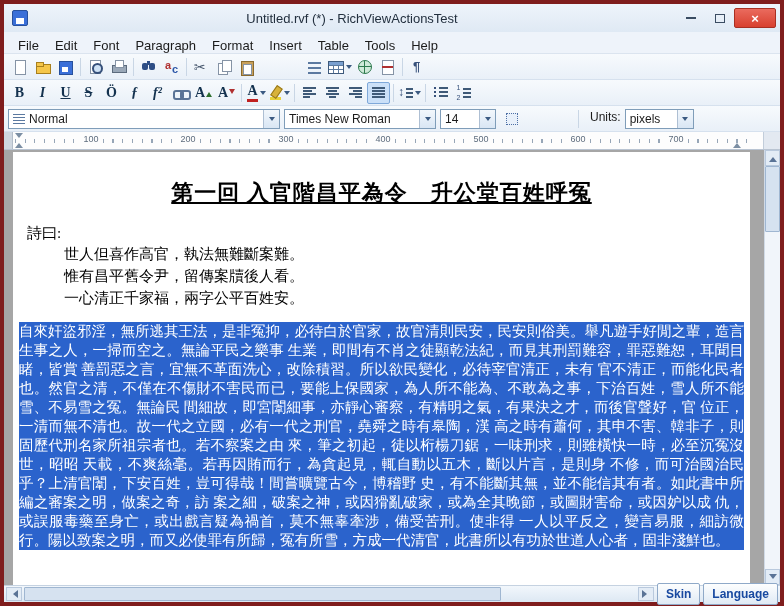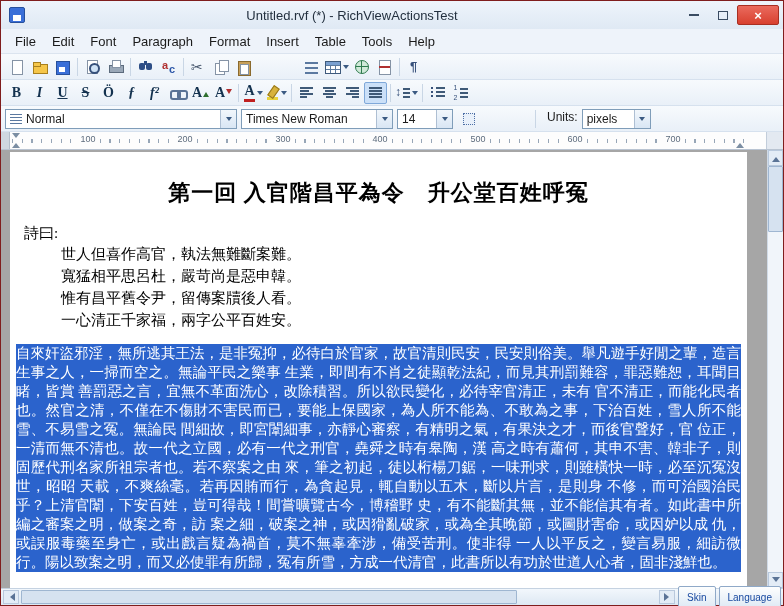--- a/index.html
+++ b/index.html
@@ -1,32 +1,32 @@
 <!DOCTYPE html>
 <html><head>
 <meta charset="utf-8">
 <style>
   * { margin:0; padding:0; box-sizing:border-box; }
   html,body { width:784px; height:606px; overflow:hidden; }
   body { font-family:"Liberation Sans","DejaVu Sans",sans-serif; font-size:13px; color:#1b1b1b; }
 
-  .window { width:784px; height:606px; border:1px solid #7f1d1d; background:#e9f0f8; display:flex; flex-direction:column; }
+  .window { width:784px; height:606px; border:4px solid #7f1d1d; background:#e9f0f8; display:flex; flex-direction:column; }
 
   
   .titlebar { height:28px; display:flex; align-items:center; background:linear-gradient(#eef4fb,#dfe9f4); padding:0 4px 0 8px; flex:0 0 auto; }
   .app-icon { width:16px; height:16px; background:#3a6fd8; border:1px solid #27509c; border-radius:2px; position:relative; flex:0 0 auto; }
   .app-icon::after { content:""; position:absolute; left:3px; bottom:1px; width:8px; height:6px; background:#fff; }
   .title-text { flex:1; text-align:center; font-size:13px; color:#23303f; white-space:nowrap; overflow:hidden; }
   .capbtn { width:29px; height:20px; display:flex; align-items:center; justify-content:center; color:#3a4c62; font-size:12px; }
   .capbtn .minbar { width:10px; height:2px; background:#3a4c62; }
   .capbtn .maxbox { width:10px; height:9px; border:1px solid #3a4c62; }
   .capbtn.close { width:42px; background:linear-gradient(#ea6b5e,#d8402f); border:1px solid #a82f22; border-radius:2px; color:#fff; font-size:13px; font-weight:bold; }
 
   
-  .menubar { height:22px; display:flex; align-items:center; padding:12px 6px; background:#eef3fa; border-bottom:1px solid #dbe4ef; flex:0 0 auto; }
+  .menubar { height:22px; display:flex; padding:4px 6px; background:#eef3fa; border-bottom:1px solid #dbe4ef; flex:0 0 auto; }
   .menu-item { padding:2px 8px; }
 
   
   .toolbar { height:26px; display:flex; align-items:center; padding:0 4px; background:linear-gradient(#f7fafd,#e9f0f8); border-bottom:1px solid #d6e1ee; flex:0 0 auto; }
   .tbtn { min-width:23px; height:22px; display:flex; align-items:center; justify-content:center; border:1px solid transparent; border-radius:2px; }
   .tbtn.active { background:#cbe0f8; border-color:#7fa8d9; }
   .sep { width:1px; height:18px; background:#c9d6e5; margin:0 3px; flex:0 0 auto; }
   .gap { width:44px; flex:0 0 auto; }
   .dda { width:0; height:0; border:3px solid transparent; border-top:4px solid #3b5a82; margin-left:2px; margin-top:4px; }
 
@@ -113,21 +113,21 @@
   .mk-lt { left:2px; top:1px; border-left:4px solid transparent; border-right:4px solid transparent; border-top:5px solid #7b8ea3; }
   .mk-lb { left:2px; bottom:1px; border-left:4px solid transparent; border-right:4px solid transparent; border-bottom:5px solid #7b8ea3; }
   .mk-rb { right:22px; bottom:1px; border-left:4px solid transparent; border-right:4px solid transparent; border-bottom:5px solid #7b8ea3; }
   .ruler-cap { width:17px; background:#e3e9f1; border-left:1px solid #c2cdda; }
 
   
   .doc-area { flex:1; display:flex; min-height:0; background:#a6a6a6; }
   .doc-scroll { flex:1; overflow:hidden; padding:2px 0 0 9px; }
   .page { width:737px; height:100%; background:#fff; overflow:hidden; padding:26px 6px 0 6px;
           font-family:"Liberation Serif","DejaVu Serif",serif; color:#000; }
-  .doc-title { text-align:center; font-size:22px; font-weight:bold; letter-spacing:1px; }
+  .doc-title { text-align:center; font-size:22px; font-weight:bold; letter-spacing:1px;text-decoration:underline; }
   .poem-intro { margin:16px 0 0 8px; font-size:15px; }
   .poem-line { margin-left:45px; font-size:15px; line-height:22px; }
   .selected-par { margin-top:13px; font-size:14.5px; line-height:19px; text-align:justify;
                   background:#2b63cc; color:#fff; }
 
   
   .vscroll { width:16px; background:#f1f5fa; border-left:1px solid #d0dae6; display:flex; flex-direction:column; flex:0 0 auto; }
   .vbtn { height:16px; background:#e3ecf6; border:1px solid #b9c9dd; display:flex; align-items:center; justify-content:center; }
   .tri-up { width:0; height:0; border:4px solid transparent; border-bottom:5px solid #5a7396; margin-bottom:2px; }
   .tri-dn { width:0; height:0; border:4px solid transparent; border-top:5px solid #5a7396; margin-top:2px; }
@@ -135,22 +135,22 @@
   .tri-rt { width:0; height:0; border:4px solid transparent; border-left:5px solid #5a7396; margin-left:2px; }
   .vtrack { flex:1; position:relative; }
   .vthumb { position:absolute; top:0; left:0; right:0; height:66px; background:#d6e2f0; border:1px solid #9fb6d1; border-radius:1px; }
   .vbtn.bottom { margin-top:auto; }
 
   
   .bottombar { height:17px; display:flex; align-items:center; background:linear-gradient(#f2f7fc,#dde8f3); border-top:1px solid #c5d2e1; padding:0 2px; flex:0 0 auto; }
   .hbtn { width:16px; height:14px; background:#e3ecf6; border:1px solid #b9c9dd; display:flex; align-items:center; justify-content:center; flex:0 0 auto; }
   .htrack { flex:1; height:14px; position:relative; margin:0 2px; }
   .hthumb { position:absolute; left:0; top:0; height:100%; width:78%; background:#d6e2f0; border:1px solid #9fb6d1; border-radius:1px; }
-  .statusbtn { height:15px; padding:10px 8px; margin-left:3px; display:flex; align-items:center; font-size:10px; color:#1849a0;
-               background:linear-gradient(#fdfefe,#dfeaf5); border:1px solid #8fa9c8; border-radius:2px; flex:0 0 auto; }
+  .statusbtn { height:15px; padding:10px 8px; margin-left:3px; display:flex; align-items:center; font-size:12px; color:#1849a0;
+               background:linear-gradient(#fdfefe,#dfeaf5); border:1px solid #8fa9c8; border-radius:2px; flex:0 0 auto;font-weight:bold; }
 </style>
 </head>
 <body>
 
 <div class="window">
 
   <div class="titlebar">
     <div class="app-icon"></div>
     <div class="title-text">Untitled.rvf (*) - RichViewActionsTest</div>
     <div class="capbtn">
@@ -299,21 +299,21 @@
     <div class="sep"></div>
     <div class="tbtn">
         <span class="ic-bullets"></span>
       </div>
     <div class="tbtn">
         <span class="ic-numbered"></span>
       </div>
   </div>
 
   <div class="toolbar">
-    <div class="combo" style="width:232px">
+    <div class="combo" style="width:272px">
       <span class="ic-parlines" style="margin-left:4px"></span>
       <span class="cval">Normal</span>
       <span class="cbtn"></span>
     </div>
     <div class="combo" style="width:152px">
       <span class="cval">Times New Roman</span>
       <span class="cbtn"></span>
     </div>
     <div class="combo" style="width:56px">
       <span class="cval">14</span>
@@ -348,21 +348,20 @@
     </div>
     <div class="ruler-cap"></div>
   </div>
 
   <div class="doc-area">
     <div class="doc-scroll">
       <div class="page">
         <div class="doc-title">第一回 入官階昌平為令　升公堂百姓呼冤</div>
         <div class="poem-intro">詩曰:</div>
         <div class="poem-line">世人但喜作高官，執法無難斷案難。</div>
-        <div class="poem-line">寬猛相平思呂杜，嚴苛尚是惡申韓。</div>
         <div class="poem-line">惟有昌平舊令尹，留傳案牘後人看。</div>
         <div class="poem-line">一心清正千家福，兩字公平百姓安。</div>
         <div class="selected-par">自來奸盜邪淫，無所逃其王法，是非冤抑，必待白於官家，故官清則民安，民安則俗美。舉凡遊手好閒之輩，造言生事之人，一掃而空之。無論平民之樂事 生業，即間有不肖之徒顯乾法紀，而見其刑罰難容，罪惡難恕，耳聞目睹，皆賞 善罰惡之言，宜無不革面洗心，改除積習。所以欲民變化，必待宰官清正，未有 官不清正，而能化民者也。然官之清，不僅在不傷財不害民而已，要能上保國家，為人所不能為、不敢為之事，下治百姓，雪人所不能雪、不易雪之冤。無論民 間細故，即宮闈細事，亦靜心審察，有精明之氣，有果決之才，而後官聲好，官 位正，一清而無不清也。故一代之立國，必有一代之刑官，堯舜之時有皋陶，漢 高之時有蕭何，其申不害、韓非子，則固歷代刑名家所祖宗者也。若不察案之由 來，筆之初起，徒以桁楊刀鋸，一味刑求，則雖橫快一時，必至沉冤沒世，昭昭 天載，不爽絲毫。若再因賄而行，為貪起見，輒自動以五木，斷以片言，是則身 不修，而可治國治民乎？上清官闈，下安百姓，豈可得哉！間嘗曠覽古今，博稽野 史，有不能斷其無，並不能信其有者。如此書中所編之審案之明，做案之奇，訪 案之細，破案之神，或因猾亂破家，或為全其晚節，或圖財害命，或因妒以成 仇，或誤服毒藥至身亡，或出戲言疑為禍首，莫不無辜牽涉，備受苦刑。使非得 一人以平反之，變言易服，細訪微行。陽以致案之明，而又必使罪有所歸，冤有所雪，方成一代清官，此書所以有功於世道人心者，固非淺鮮也。</div>
       </div>
     </div>
     <div class="vscroll">
       <div class="vbtn">
           <span class="tri-up"></span>
         </div>
       <div class="vtrack">

